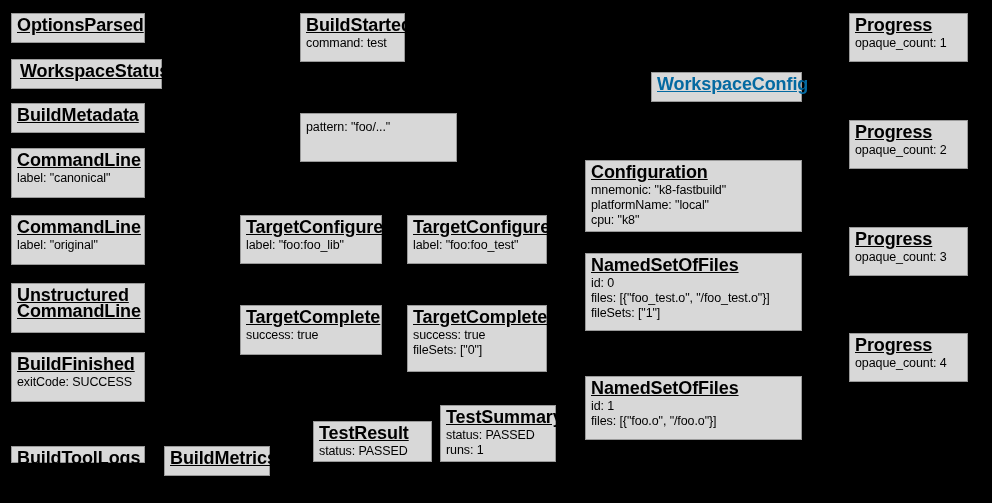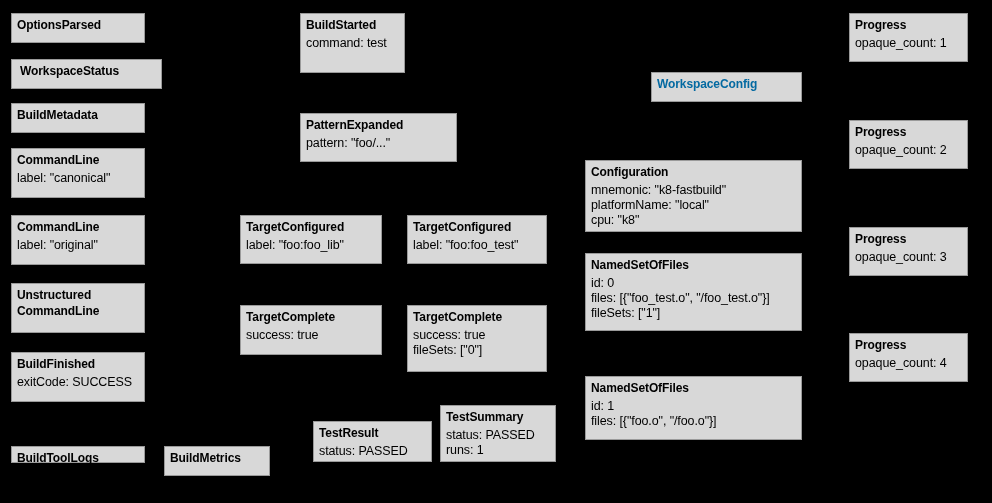--- a/index.html
+++ b/index.html
@@ -17,22 +17,23 @@
   }
   .node {
     position: absolute;
     box-sizing: border-box;
     background: #d8d8d8;
     border: 1px solid #9a9a9a;
     padding: 3px 5px 4px 5px;
     color: #000000;
   }
   .node-title {
-    font-size: 12px;
+    font-size: 18px;
     font-weight: bold;
+    text-decoration: underline;
     line-height: 16px;
     white-space: pre-line;
     letter-spacing: -0.1px;
   }
   .node-fields {
     font-size: 12.5px;
     line-height: 15px;
     white-space: pre-line;
     margin-top: 3px;
     letter-spacing: -0.1px;
@@ -67,26 +68,25 @@
     <div class="node" style="left: 11px; top: 352px; width: 134px; height: 50px; background: rgb(216, 216, 216); border-color: rgb(154, 154, 154); color: rgb(0, 0, 0);">
       <div class="node-title">BuildFinished</div>
       <div class="node-fields">exitCode: SUCCESS</div>
     </div>
     <div class="node" style="left: 11px; top: 446px; width: 134px; height: 17px; background: rgb(216, 216, 216); border-color: rgb(154, 154, 154); color: rgb(0, 0, 0);">
       <div class="node-title">BuildToolLogs</div>
     </div>
     <div class="node" style="left: 164px; top: 446px; width: 106px; height: 30px; background: rgb(216, 216, 216); border-color: rgb(154, 154, 154); color: rgb(0, 0, 0);">
       <div class="node-title">BuildMetrics</div>
     </div>
-    <div class="node" style="left: 300px; top: 13px; width: 105px; height: 60px; background: rgb(216, 216, 216); border-color: rgb(154, 154, 154); color: rgb(0, 0, 0);">
+    <div class="node" style="left: 300px; top: 13px; width: 105px; height: 49px; background: rgb(216, 216, 216); border-color: rgb(154, 154, 154); color: rgb(0, 0, 0);">
       <div class="node-title">BuildStarted</div>
       <div class="node-fields">command: test</div>
     </div>
     <div class="node" style="left: 300px; top: 113px; width: 157px; height: 49px; background: rgb(216, 216, 216); border-color: rgb(154, 154, 154); color: rgb(0, 0, 0);">
-      <div class="node-title">PatternExpanded</div>
       <div class="node-fields">pattern: "foo/..."</div>
     </div>
     <div class="node" style="left: 240px; top: 215px; width: 142px; height: 49px; background: rgb(216, 216, 216); border-color: rgb(154, 154, 154); color: rgb(0, 0, 0);">
       <div class="node-title">TargetConfigured</div>
       <div class="node-fields">label: "foo:foo_lib"</div>
     </div>
     <div class="node" style="left: 407px; top: 215px; width: 140px; height: 49px; background: rgb(216, 216, 216); border-color: rgb(154, 154, 154); color: rgb(0, 0, 0);">
       <div class="node-title">TargetConfigured</div>
       <div class="node-fields">label: "foo:foo_test"</div>
     </div>

